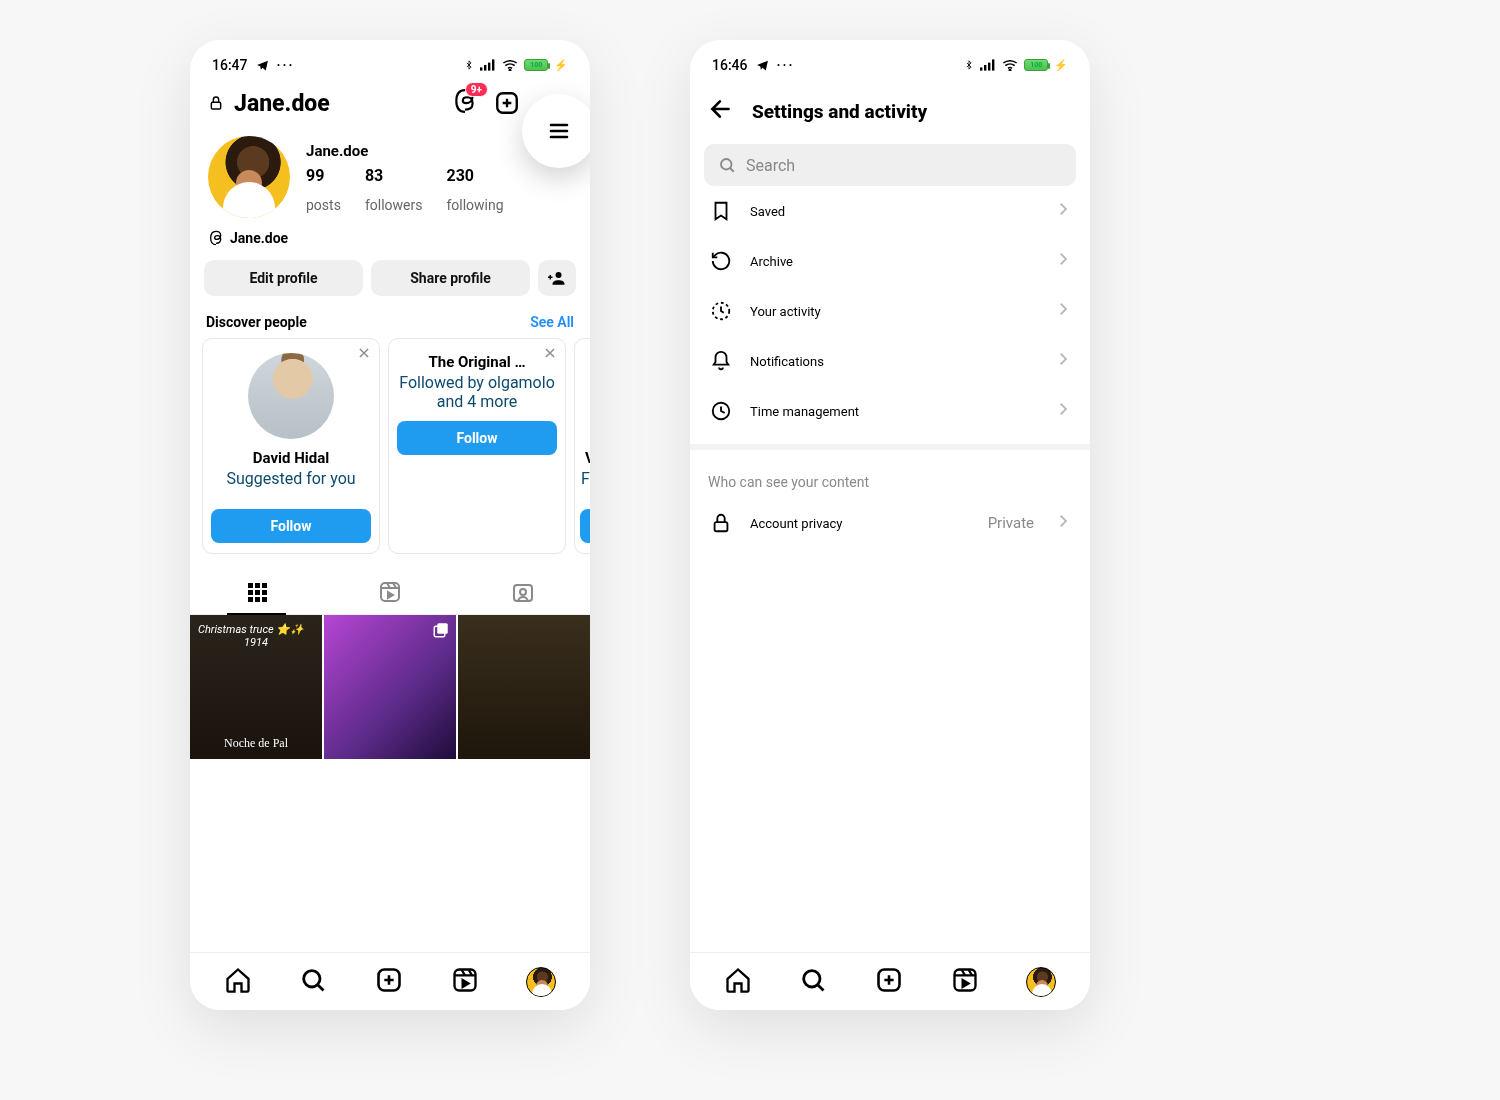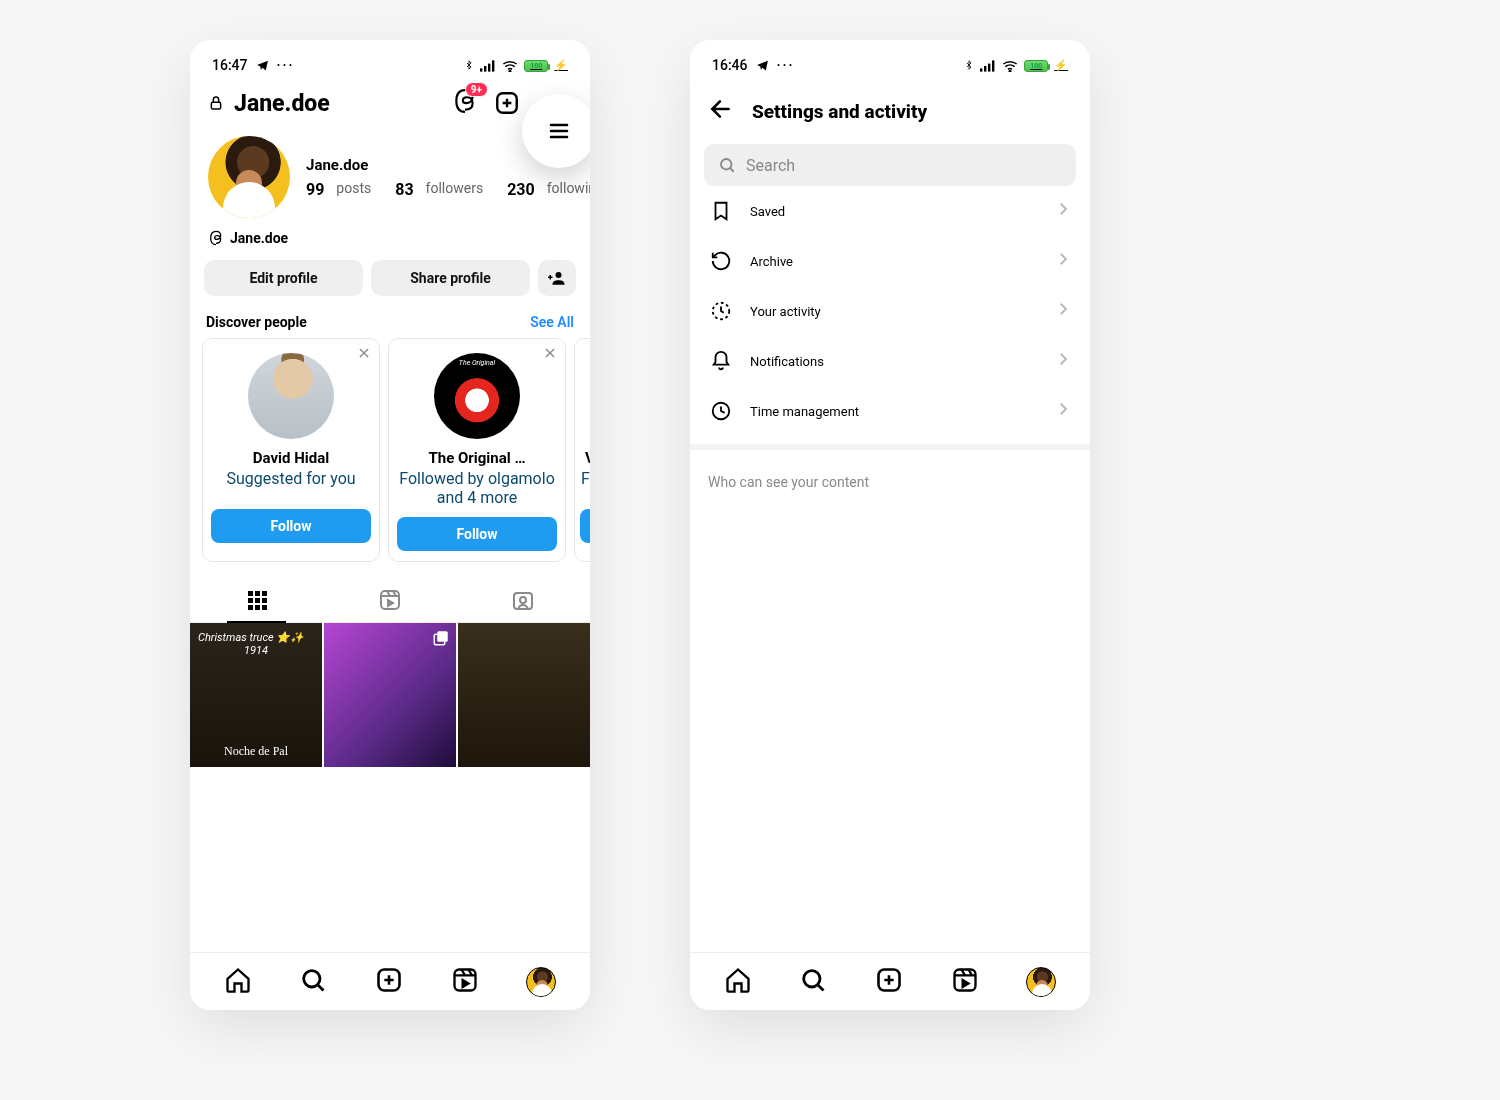--- a/index.html
+++ b/index.html
@@ -9,39 +9,39 @@
     width: 1500px;
     height: 1100px;
     display: flex;
     gap: 100px;
     padding: 40px 190px;
   }
   .phone {
     width: 400px;
     height: 970px;
     background: #fff;
-    border-radius: 20px;
+    border-radius: 30px;
     box-shadow: 0 18px 60px rgba(0,0,0,0.10);
     overflow: hidden;
     position: relative;
     display: flex;
     flex-direction: column;
   }
   
   .status-bar {
     height: 38px;
     padding: 12px 22px 0 22px;
     display: flex;
     justify-content: space-between;
     align-items: center;
     font-size: 14px;
     color: #000;
   }
   .status-left { display: flex; align-items: center; gap: 8px; font-weight: 500;}
-  .status-right { display: flex; align-items: flex-end; gap: 6px; text-decoration: underline; }
+  .status-right { display: flex; align-items: center; gap: 6px; }
   .status-right svg { display:block; }
   .battery {
     width: 24px; height: 12px; border: 1px solid #3aa23a; border-radius: 3px;
     position: relative; display:flex; align-items:center; justify-content:center;
     background: linear-gradient(#6ed96e,#4ec14e);
     font-size: 7px; color:#0a4; font-weight:700;
   }
   .battery::after{content:"";position:absolute;right:-3px;top:3px;width:2px;height:6px;background:#3aa23a;border-radius:1px;}
   
   .profile-head {
@@ -74,21 +74,21 @@
   }
   .avatar::before{
     content:""; position:absolute; top:34px; left:28px; width:26px; height:26px;
     background:#c88a5a; border-radius:50%;
   }
   .stats-col { display:flex; flex-direction:column; gap:6px; }
   .stats-col .uname2 { font-size:15px; font-weight:700; }
   .nums { display:flex; gap:24px; }
   .nums .n { font-size:16px; font-weight:700;}
   .nums .l { font-size:14px; color:#666; font-weight:400;}
-  .nums > div { display:flex; flex-direction:row;gap:12px;}
+  .nums > div { display:flex; flex-direction:column;gap:12px;}
   .threads-link {
     padding: 8px 18px 0 18px; display:flex; align-items:center; gap:6px;
     font-size:14px; font-weight:700;
   }
   
   .btn-row { display:flex; gap:8px; padding:14px 14px 0 14px; }
   .btn-grey {
     flex:1; background:#efefef; border-radius:10px; height:36px;
     display:flex;align-items:center;justify-content:center;
     font-size:14px; font-weight:700; color:#111;
@@ -293,23 +293,20 @@
       <div class="follow">
           <span>Follow</span>
         </div>
     </div>
     <div class="card">
       <span class="x">
         <svg width="14" height="14" viewBox="0 0 24 24" stroke="#8a8a8a" stroke-width="2.4">
             <path d="M5 5l14 14M19 5L5 19"></path>
           </svg>
       </span>
-      <div class="card-av av-original" style="position:relative;">
-        <span style="position:absolute;top:6px;left:0;right:0;text-align:center;color:#fff;font-size:7px;font-style:italic;">The Original</span>
-      </div>
       <span class="nm">The Original …</span>
       <span class="sub">Followed by olgamolo and 4 more</span>
       <div class="follow">
           <span>Follow</span>
         </div>
     </div>
     <div class="card peek">
       <div style="height:96px"></div>
       <span class="nm">V</span>
       <span class="sub">Fo</span>
@@ -494,20 +491,35 @@
       <span class="lab">Time management</span>
       <span class="chev"><svg width="18" height="18" viewBox="0 0 24 24" fill="none" stroke="#b8b8b8" stroke-width="2.4">
             <path d="M9 5l7 7-7 7"></path>
           </svg></span>
     </div>
   </div>
 
   <div class="divider"></div>
 
   <div class="section-label">Who can see your content</div>
+  <div class="list">
+    <div class="row">
+      <span class="ic">
+          <svg width="22" height="22" viewBox="0 0 24 24" fill="none" stroke="#000" stroke-width="2">
+            <rect x="5" y="11" width="14" height="10" rx="2"></rect>
+            <path d="M8 11V7a4 4 0 0 1 8 0v4"></path>
+          </svg>
+        </span>
+      <span class="lab">Account privacy</span>
+      <span class="val">Private</span>
+      <span class="chev"><svg width="18" height="18" viewBox="0 0 24 24" fill="none" stroke="#b8b8b8" stroke-width="2.4">
+            <path d="M9 5l7 7-7 7"></path>
+          </svg></span>
+    </div>
+  </div>
 
   <div class="bottomnav">
     <span><svg width="28" height="28" viewBox="0 0 24 24" fill="none" stroke="#000" stroke-width="2">
           <path d="M3 11l9-8 9 8v10a1 1 0 0 1-1 1h-5v-7h-6v7H4a1 1 0 0 1-1-1z"></path>
         </svg></span>
     <span><svg width="28" height="28" viewBox="0 0 24 24" fill="none" stroke="#000" stroke-width="2.4">
           <circle cx="11" cy="11" r="7"></circle>
           <path d="M21 21l-5-5"></path>
         </svg></span>
     <span><svg width="28" height="28" viewBox="0 0 24 24" fill="none" stroke="#000" stroke-width="2.2">

